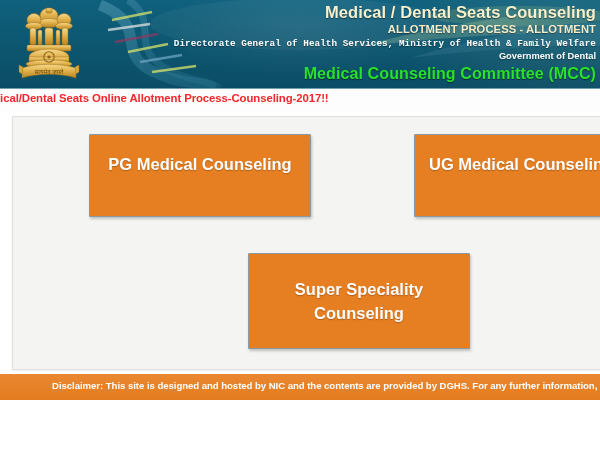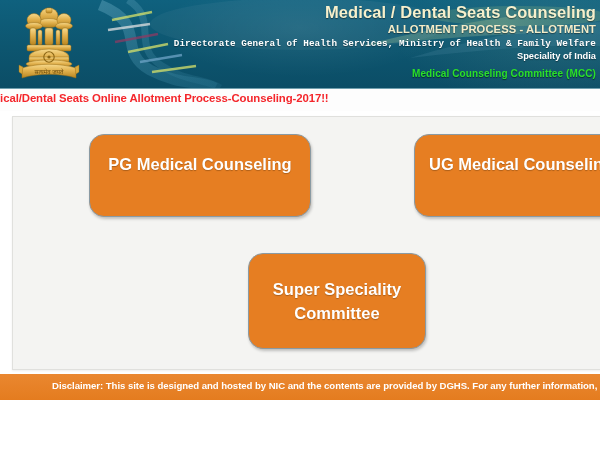--- a/index.html
+++ b/index.html
@@ -77,21 +77,21 @@
     font-family: Liberation Mono, monospace;
   }
   .ht-sub3 {
     font-size: 9.3px;
     font-weight: bold;
     color: #ffffff;
     line-height: 13px;
     text-shadow: 0 1px 1px rgba(0,0,0,0.4);
   }
   .ht-mcc {
-    font-size: 10px;
+    font-size: 16px;
     font-weight: bold;
     color: #2ae02a;
     line-height: 18px;
     padding-top: 2px;
     letter-spacing: 0.1px;
     text-shadow: 0 1px 1px rgba(0,0,0,0.5);
   }
 
   
   .marquee-bar {
@@ -131,21 +131,21 @@
     background: #f4f4f2;
     border: 1px solid #e0e0dd;
     border-right: none;
     box-sizing: border-box;
     box-shadow: 0 1px 2px rgba(0,0,0,0.07);
   }
   .btn {
     position: absolute;
     background: #e67e22;
     border: 1px solid #8a9aa3;
-    border-radius: 15px;
+    border-radius: 1px;
     box-sizing: border-box;
     color: #ffffff;
     font-weight: bold;
     font-size: 16.5px;
     line-height: 20px;
     display: flex;
     align-items: center;
     justify-content: center;
     text-align: center;
     box-shadow: 1px 2px 3px rgba(0,0,0,0.22);
@@ -168,21 +168,21 @@
     width: 222px;
     height: 83px;
     align-items: flex-start;
     padding-top: 19px;
     justify-content: flex-start;
     padding-left: 14px;
   }
   .btn-ss {
     left: 235px;
     top: 136px;
-    width: 178px;
+    width: 222px;
     height: 96px;
     white-space: normal;
   }
   .btn-ss .btn-label {
     line-height: 24px;
   }
 
   
   .disclaimer {
     position: absolute;
@@ -284,21 +284,21 @@
       <path d="M1,63 L5,65 L4,72 L1,70 Z" fill="#d8a93e" stroke="#9a6f16" stroke-width="0.4"></path>
       <path d="M61,63 L57,65 L58,72 L61,70 Z" fill="#d8a93e" stroke="#9a6f16" stroke-width="0.4"></path>
       <text x="31" y="72" font-size="6" font-family="'Liberation Serif', serif" fill="#6b4b0c" text-anchor="middle">सत्यमेव जयते</text>
     </g>
   </svg>
 
   <div class="header-text">
     <div class="ht-title">Medical / Dental Seats Counseling</div>
     <div class="ht-sub1">ALLOTMENT PROCESS - ALLOTMENT</div>
     <div class="ht-sub2">Directorate General of Health Services, Ministry of Health &amp; Family Welfare</div>
-    <div class="ht-sub3">Speciality of India</div>
+    <div class="ht-sub3">Government of Dental</div>
     <div class="ht-mcc">Medical Counseling Committee (MCC)</div>
   </div>
 </div>
 
 <div class="marquee-bar">
   <div class="marquee-text">edical/Dental Seats Online Allotment Process-Counseling-2017!!</div>
 </div>
 
 <div class="main-area">
   <div class="panel">
@@ -307,21 +307,21 @@
       <span class="btn-label">PG Medical Counseling</span>
     </div>
 
     <div class="btn btn-ug">
       <span class="btn-label">UG Medical Counseling</span>
     </div>
 
     <div class="btn btn-ss">
       <span class="btn-label">
         <span>Super Speciality</span><br>
-        <span>Committee</span>
+        <span>Counseling</span>
       </span>
     </div>
 
   </div>
 </div>
 
 <div class="disclaimer">
   <div class="disclaimer-text">Disclaimer: This site is designed and hosted by NIC and the contents are provided by DGHS. For any further information, pleas</div>
 </div>
 <div class="footer-white"></div>

